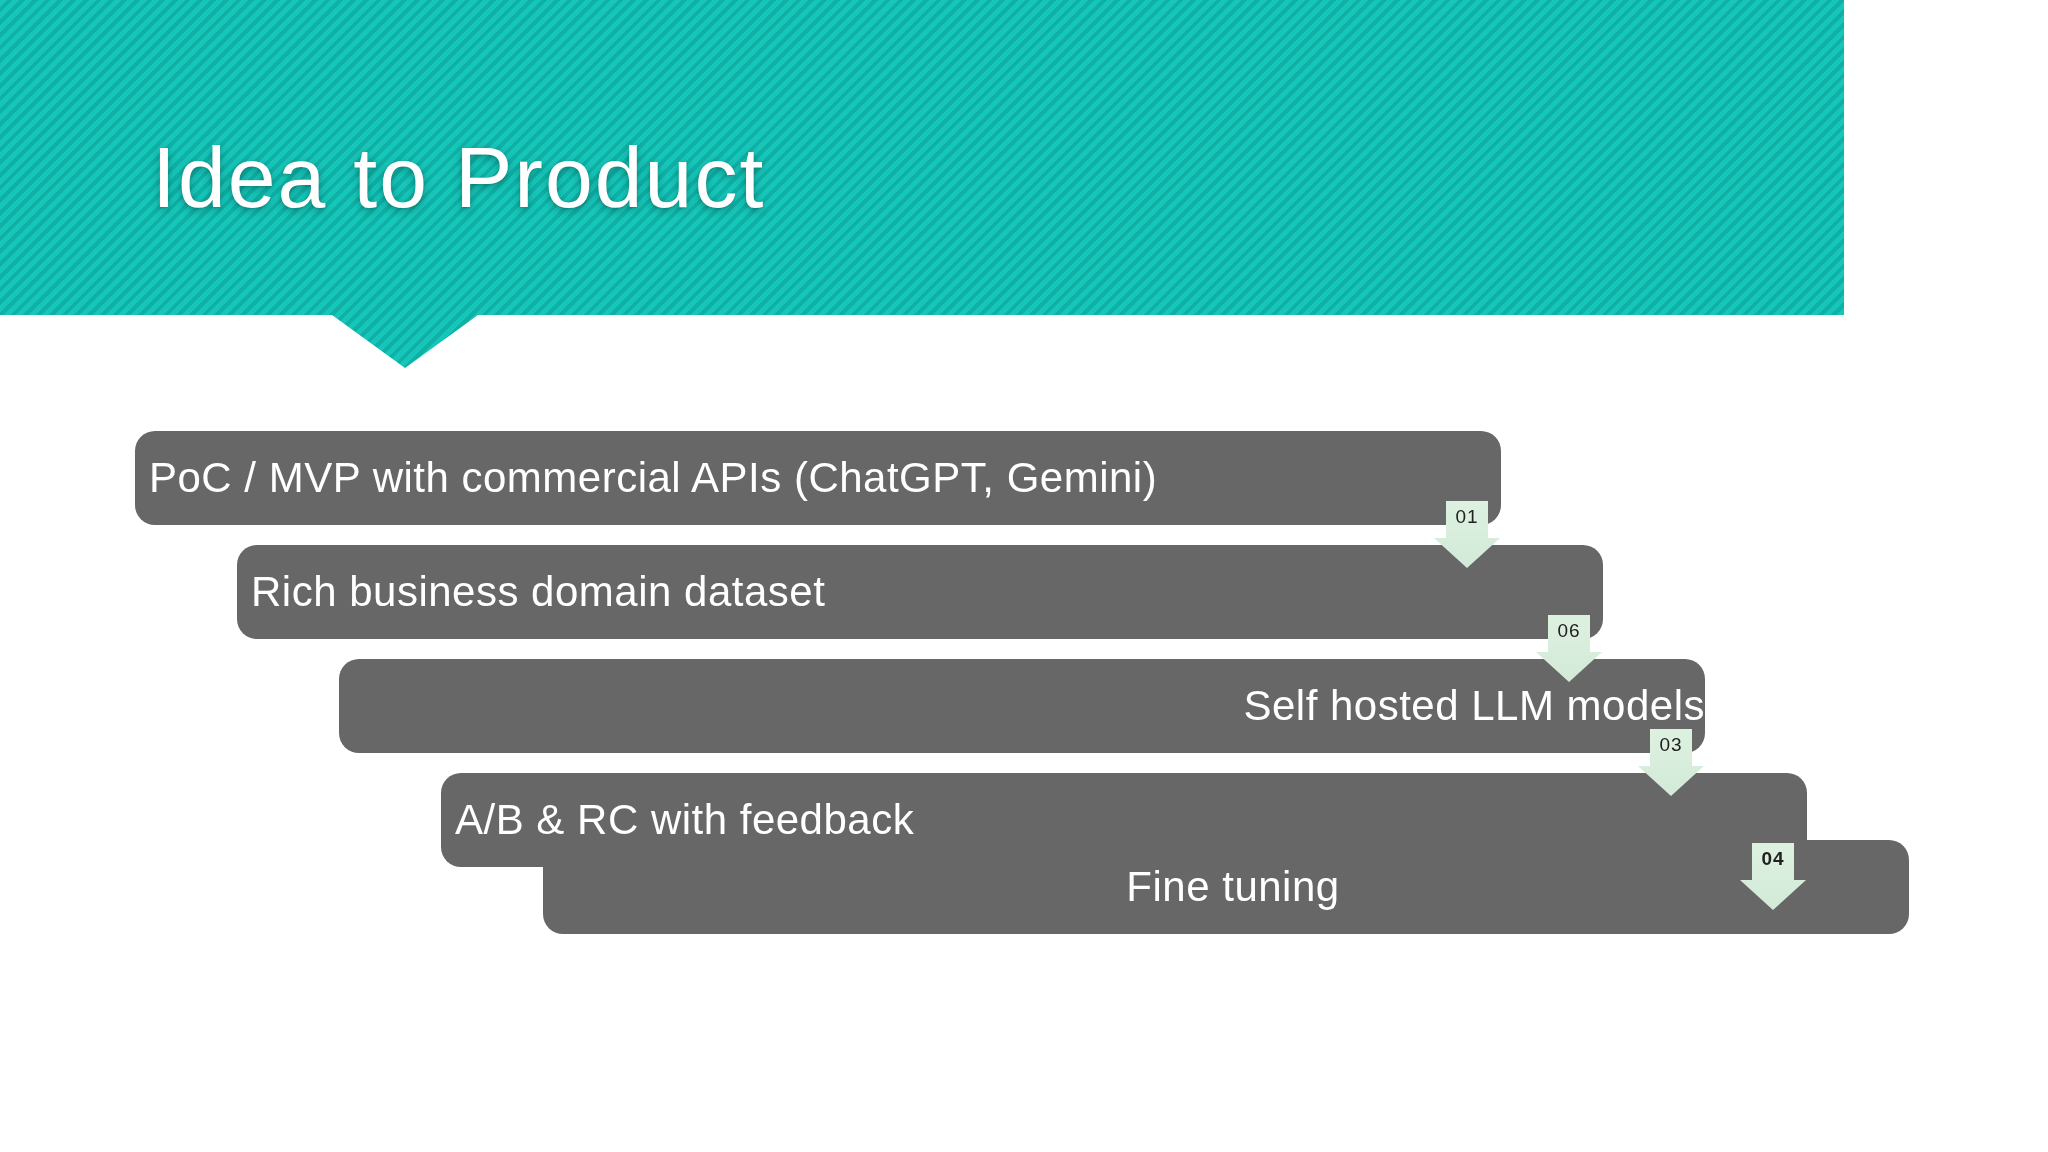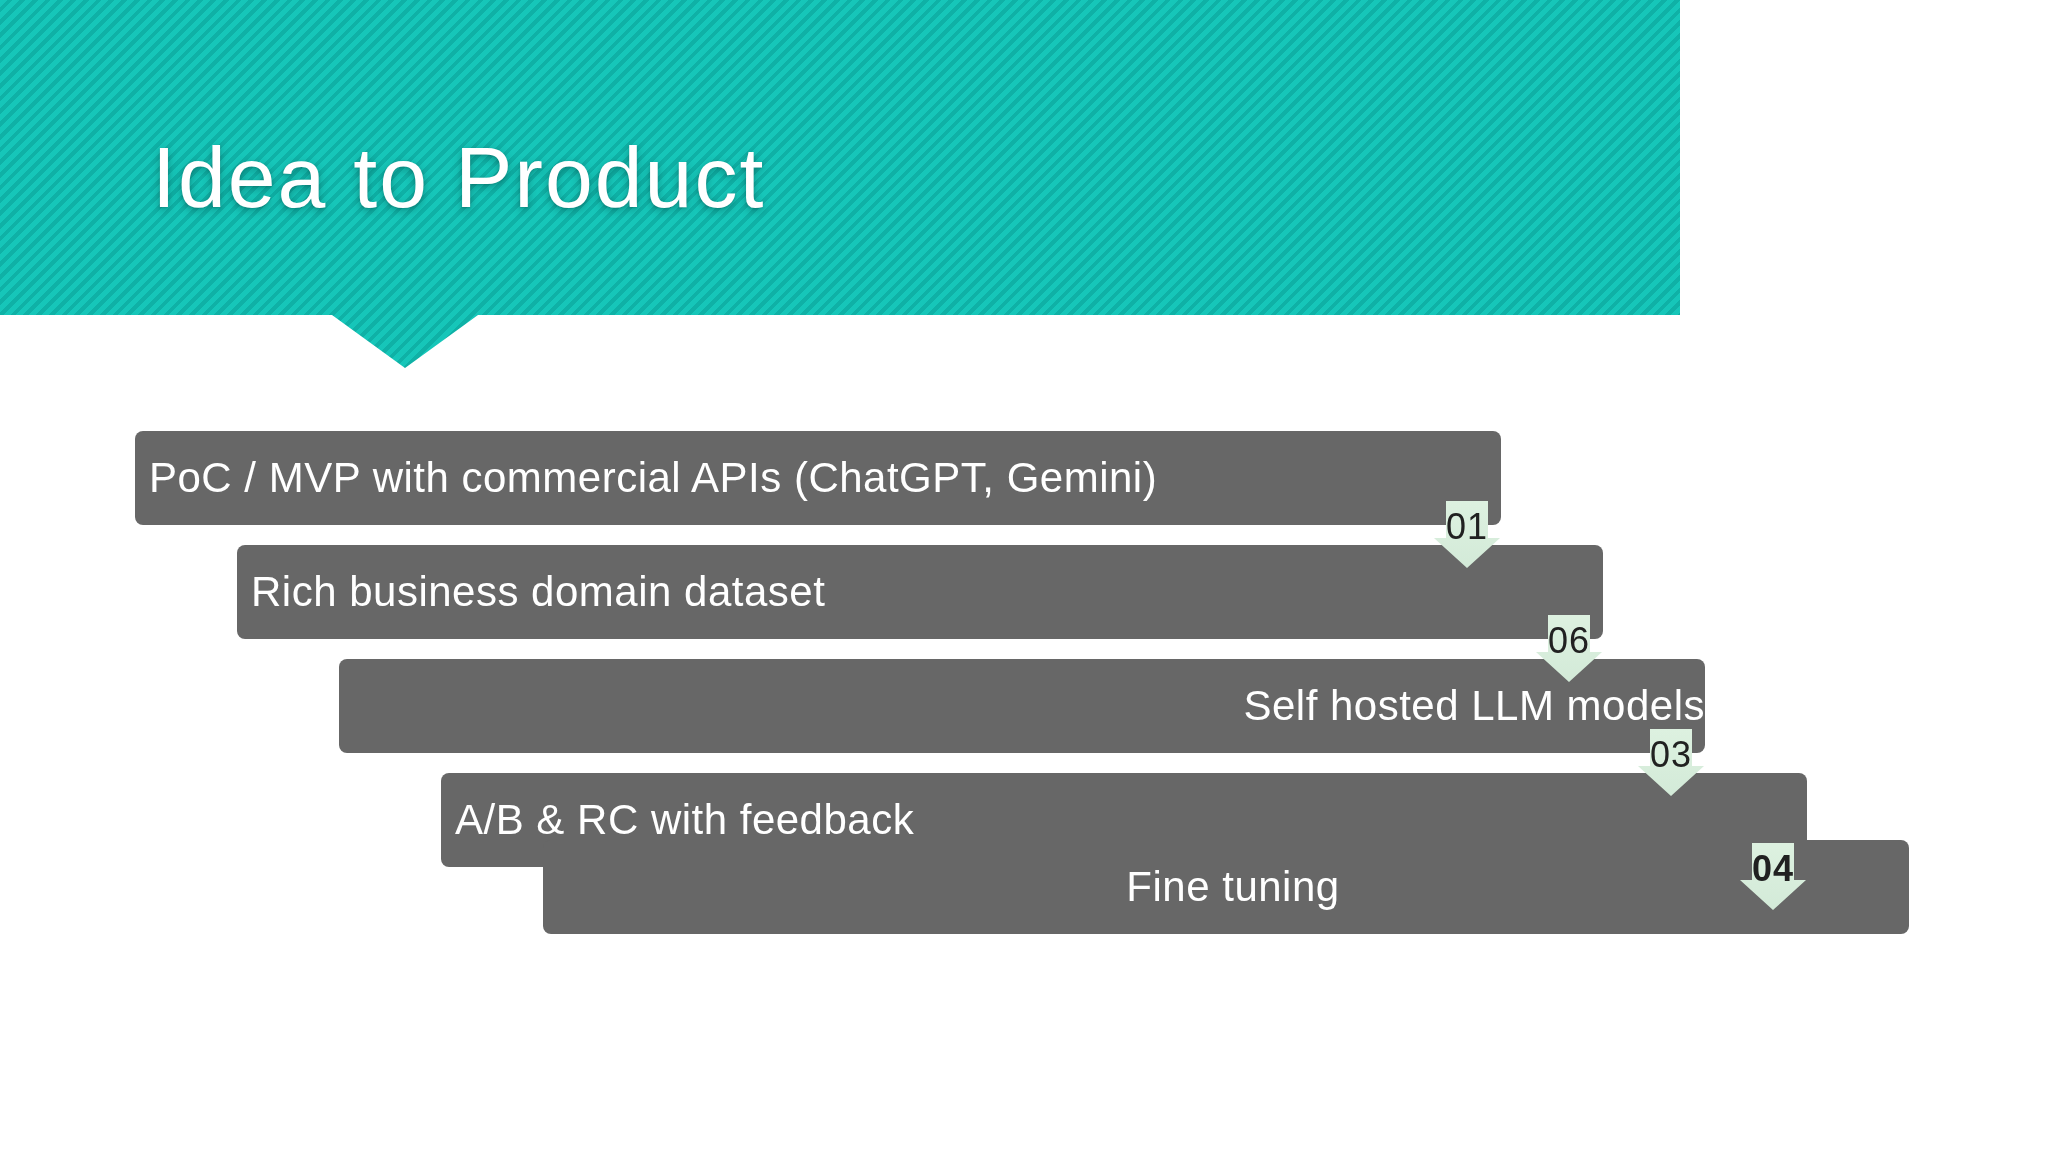--- a/index.html
+++ b/index.html
@@ -15,21 +15,21 @@
     position: relative;
     width: 2048px;
     height: 1152px;
     background: #ffffff;
   }
 
   
   .band {
     position: absolute;
     left: 0; top: 0;
-    width: 1680px;
+    width: 1844px;
     height: 368px;
     background: repeating-linear-gradient(
       135deg,
       #16c6b9 0px, #16c6b9 5px,
       #0fb1a6 5px, #0fb1a6 9px
     );
     clip-path: polygon(
       0 0, 2048px 0, 2048px 315px,
       478px 315px, 405px 368px, 332px 315px,
       0 315px
@@ -47,21 +47,21 @@
     text-shadow: 0 3px 8px rgba(0, 40, 36, 0.35), 0 1px 2px rgba(0, 70, 62, 0.25);
     white-space: nowrap;
   }
 
   
   .bar {
     position: absolute;
     width: 1366px;
     height: 94px;
     background: #676767;
-    border-radius: 8px;
+    border-radius: 20px;
     color: #ffffff;
   }
   .bar .bar-label {
     display: block;
     line-height: 94px;
     padding-left: 14px;
     font-size: 42px;
     letter-spacing: 0.5px;
     white-space: nowrap;
   }
@@ -77,21 +77,21 @@
     width: 66px;
     height: 67px;
     background: linear-gradient(180deg, #ddf1e0 0%, #d3ead8 100%);
     clip-path: polygon(18.2% 0, 81.8% 0, 81.8% 55.2%, 100% 55.2%, 50% 100%, 0 55.2%, 18.2% 55.2%);
     filter: drop-shadow(0 2px 1px rgba(90, 120, 95, 0.30));
   }
   .marker .marker-num {
     display: block;
     text-align: center;
     padding-top: 5px;
-    font-size: 36px;
+    font-size: 19px;
     letter-spacing: 1px;
     color: #212121;
   }
   .marker.m0 { left: 1434px; top: 501px; }
   .marker.m1 { left: 1536px; top: 615px; }
   .marker.m2 { left: 1638px; top: 729px; }
   .marker.m3 { left: 1740px; top: 843px; font-weight: bold; }
 </style>
 </head>
 <body>

